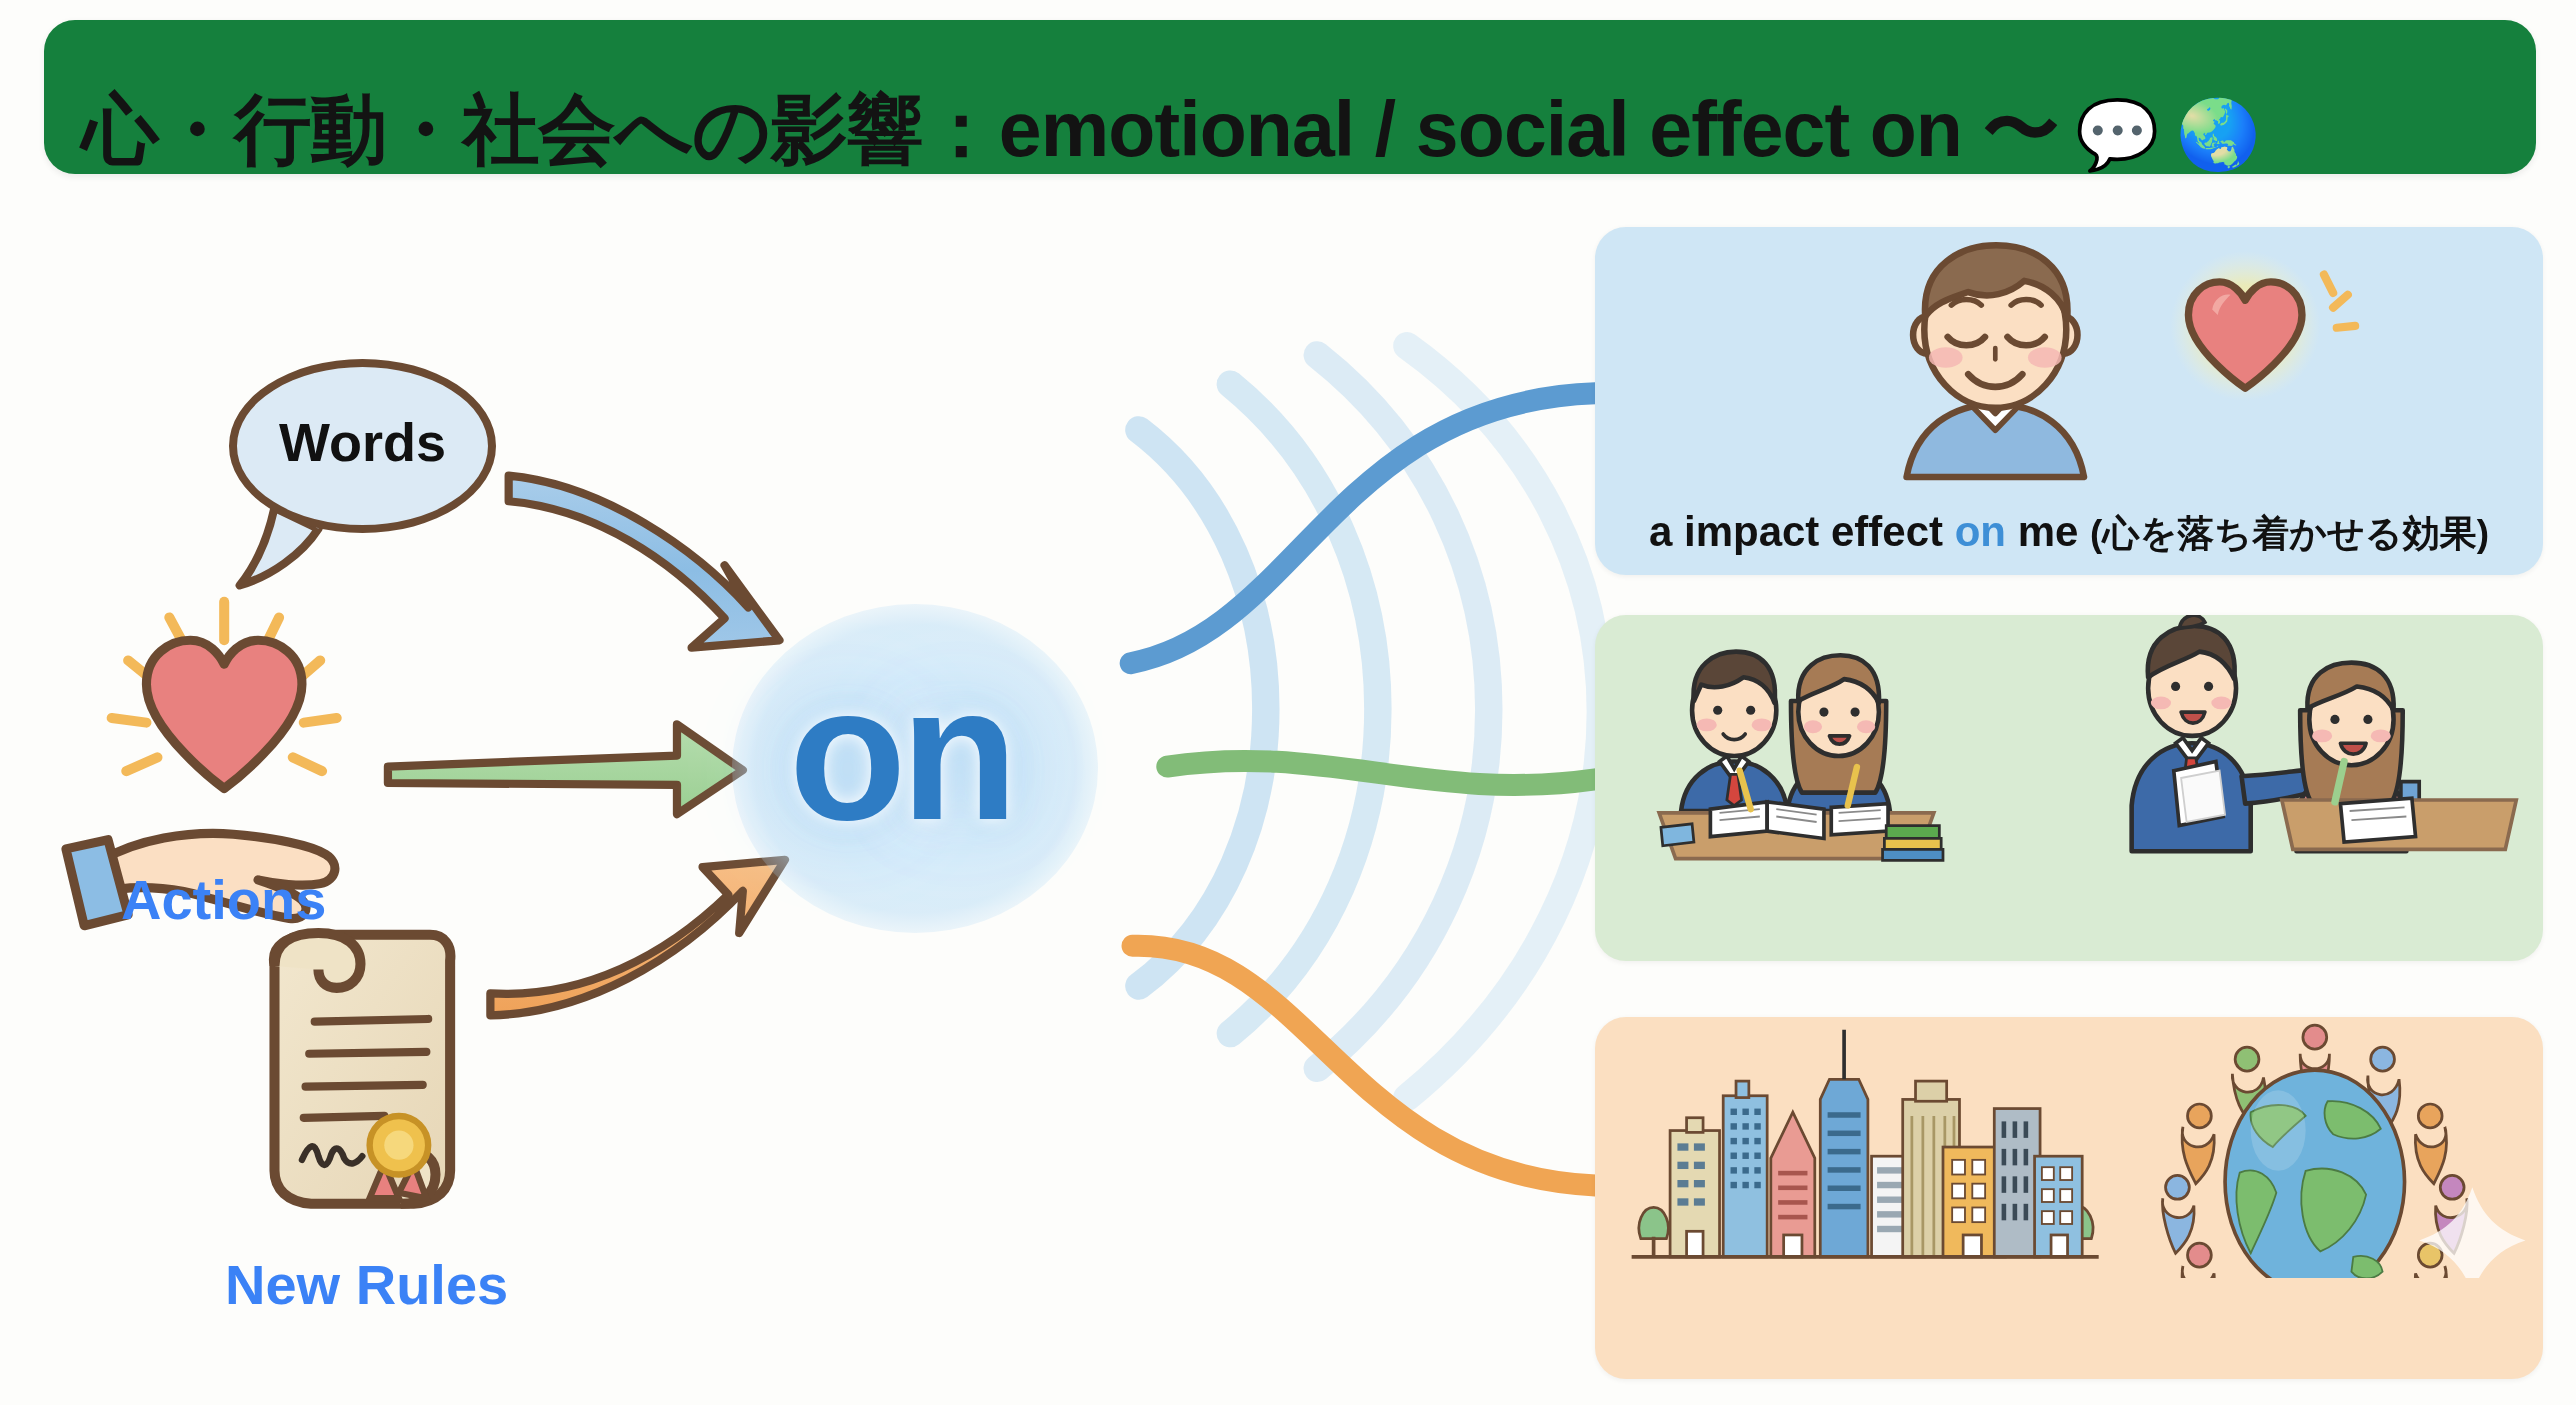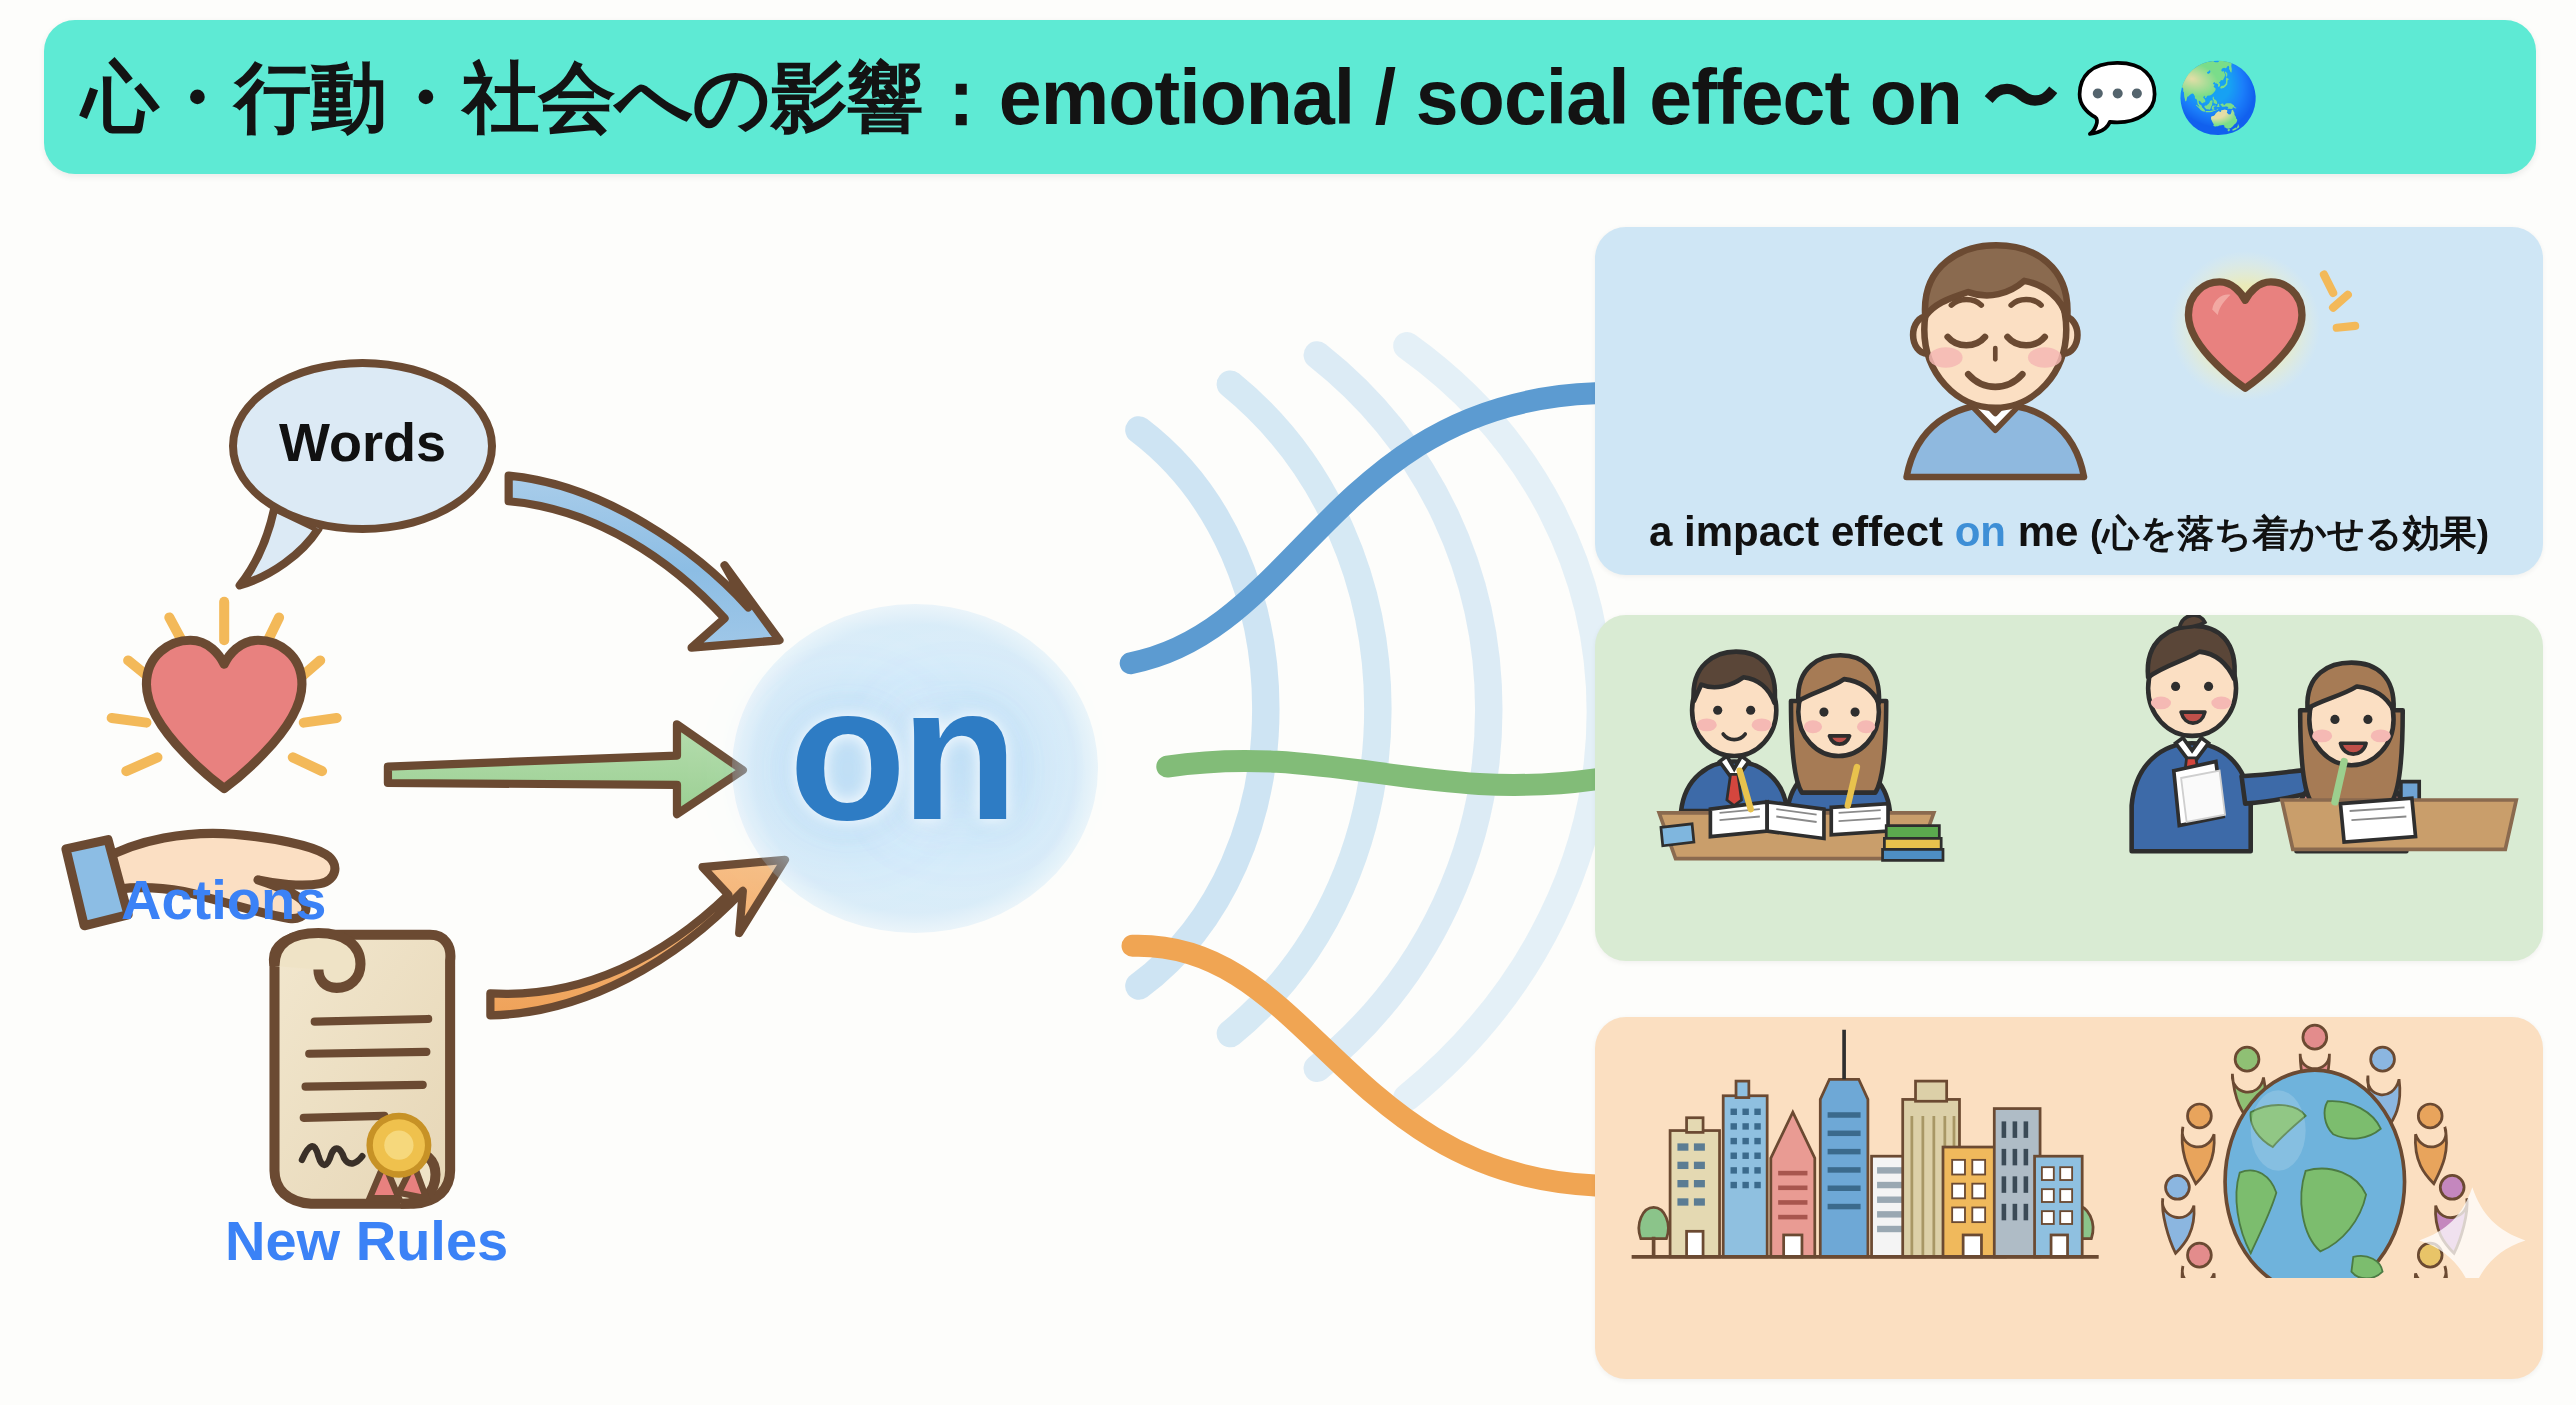--- a/index.html
+++ b/index.html
@@ -19,25 +19,25 @@
     overflow: hidden;
   }
 
   
   #header-bar {
     position: absolute;
     left: 44px;
     top: 20px;
     width: 2492px;
     height: 154px;
-    background: #5eead4;
+    background: #15803d;
     border-radius: 31px;
     box-shadow: 0 2.7px 6.4px rgba(0,0,0,0.07);
     display: flex;
-    align-items: center;
+    align-items: flex-end;
     padding: 6px 38px;
     box-sizing: border-box;
   }
   #header-title {
     font-size: 77px;
     font-weight: bold;
     color: #131313;
     letter-spacing: -0.9px;
     white-space: nowrap;
     line-height: 1;
@@ -50,21 +50,21 @@
 
   
   .src-label {
     position: absolute;
     font-size: 56px;
     font-weight: bold;
     color: #3b82f6;
     white-space: nowrap;
   }
   #label-actions { left: 121px; top: 867px; }
-  #label-newrules { left: 225px; top: 1208px; text-align: right; }
+  #label-newrules { left: 225px; top: 1252px; text-align: right; }
 
   
   #words-bubble {
     position: absolute;
     left: 229px;
     top: 359px;
     width: 267px;
     height: 174px;
     background: #DCEAF5;
     border: 8.2px solid #6B4A32;

